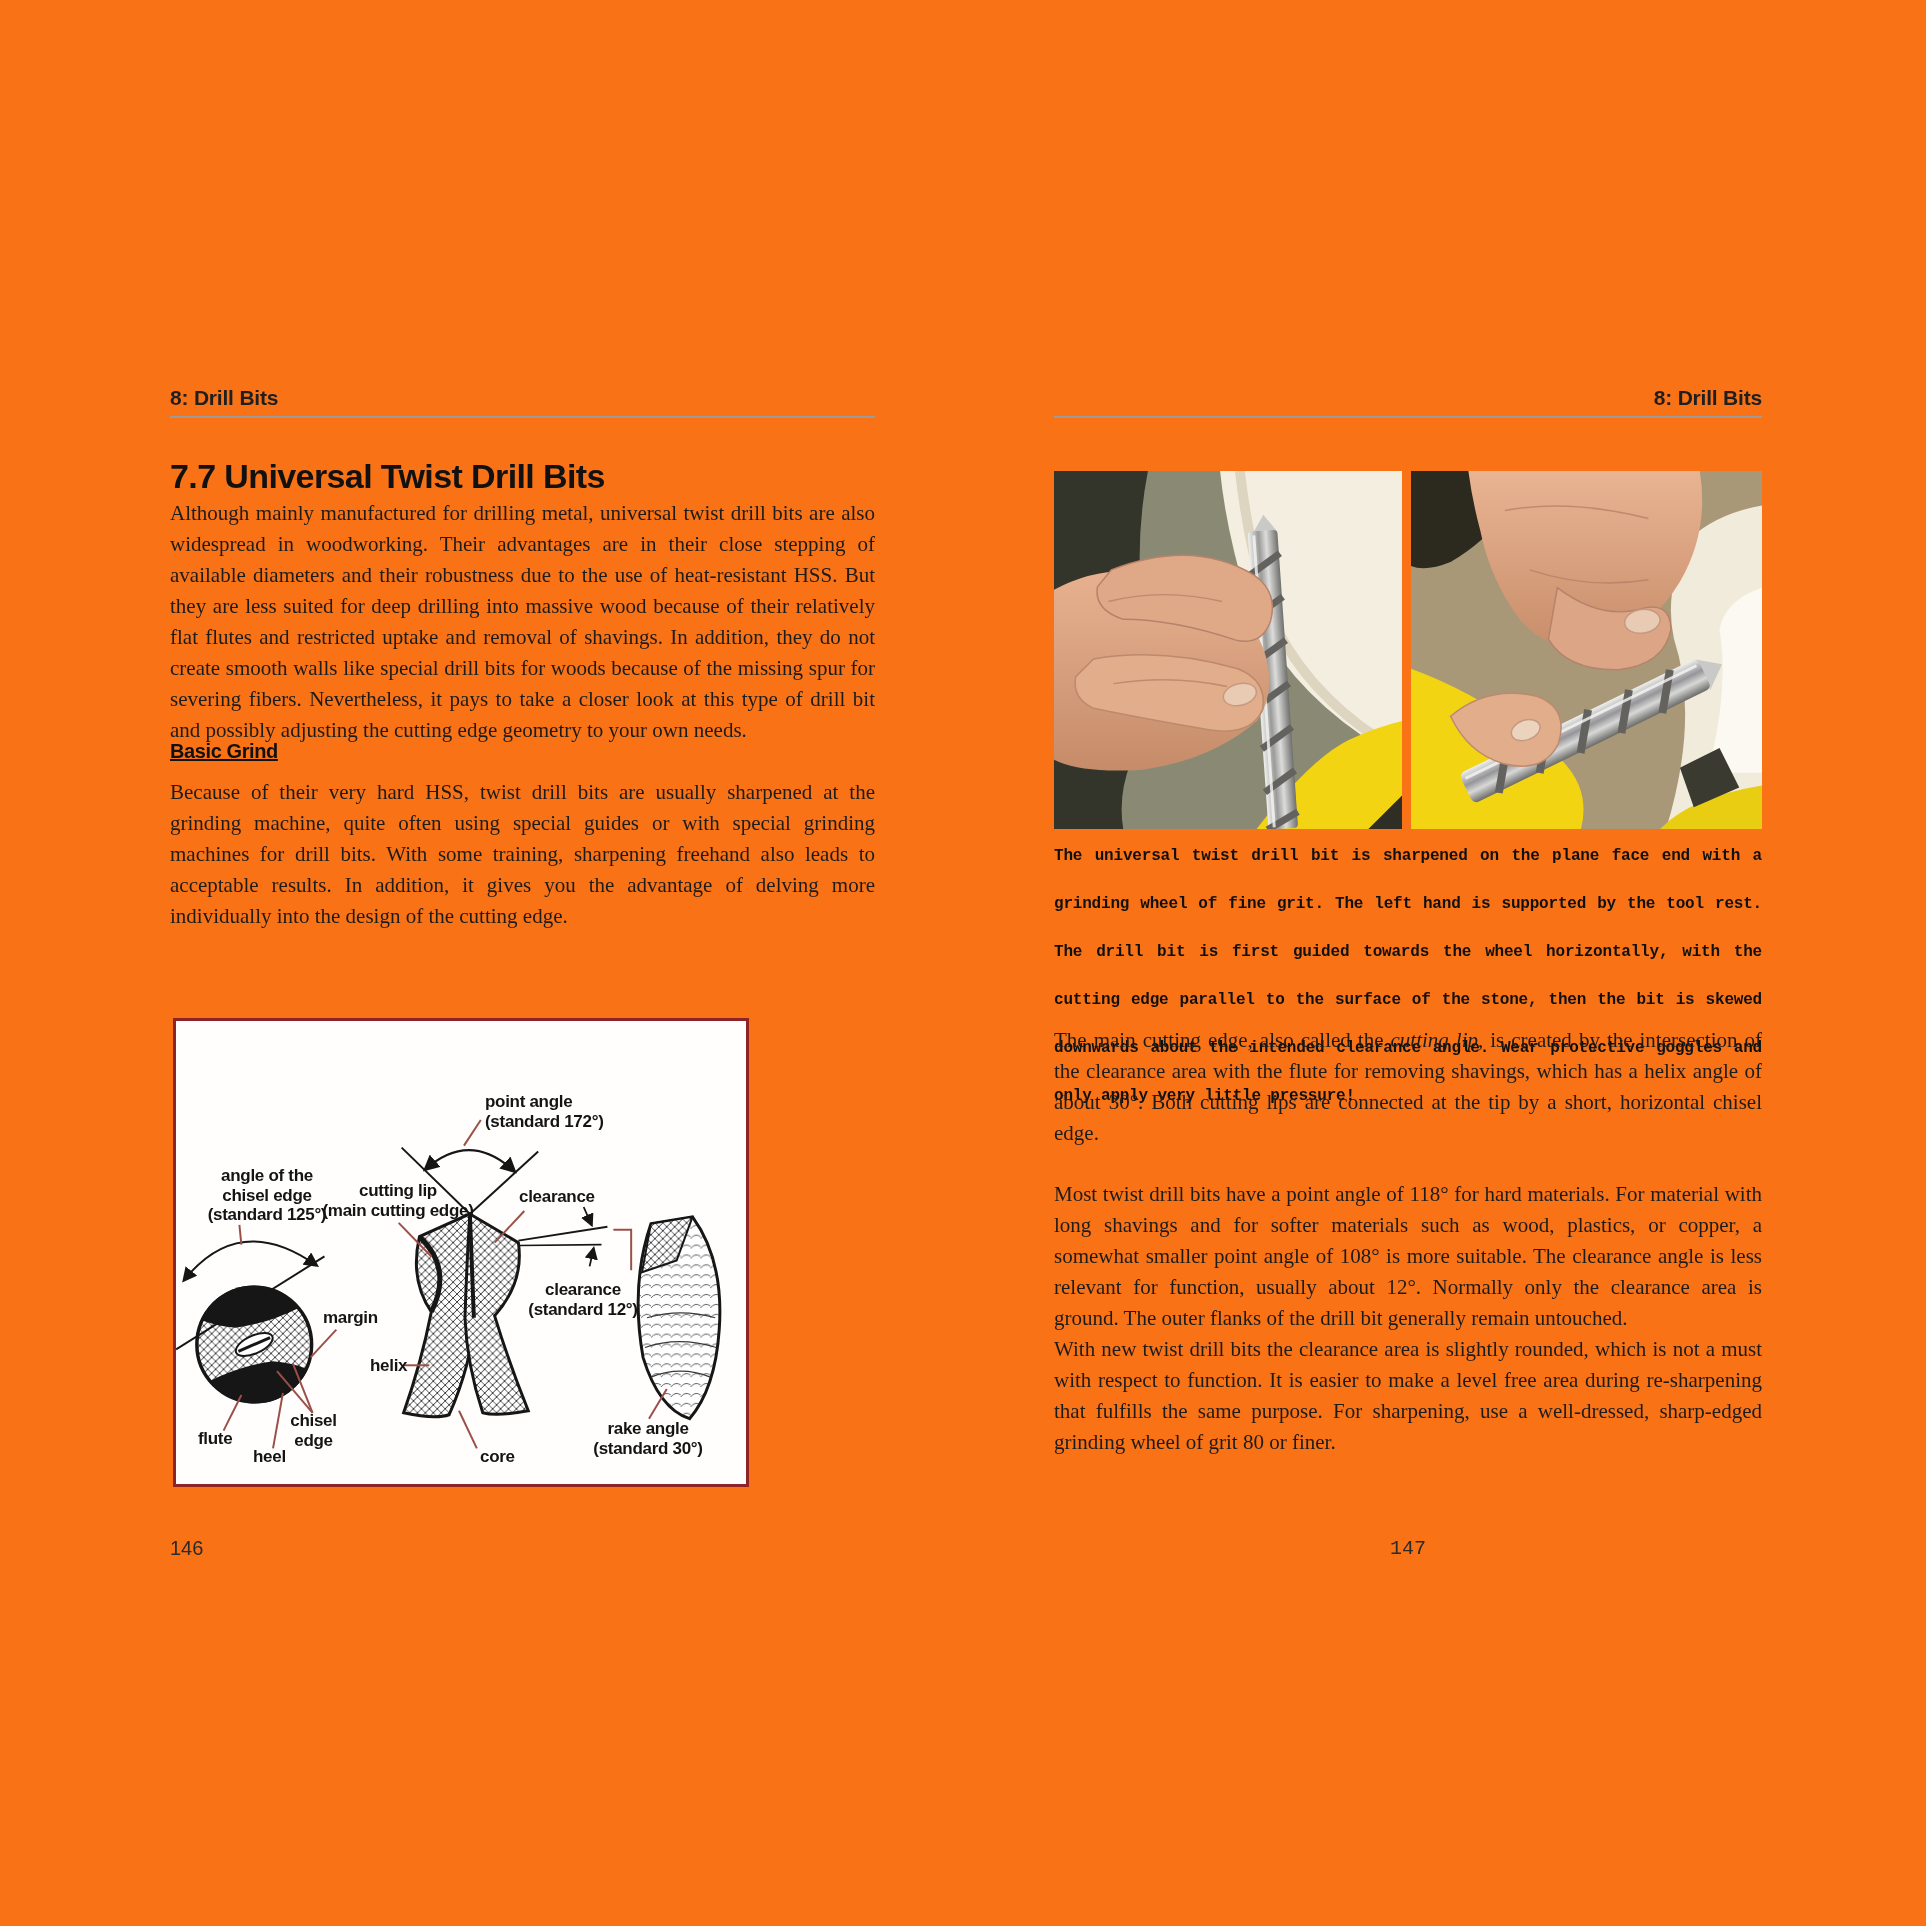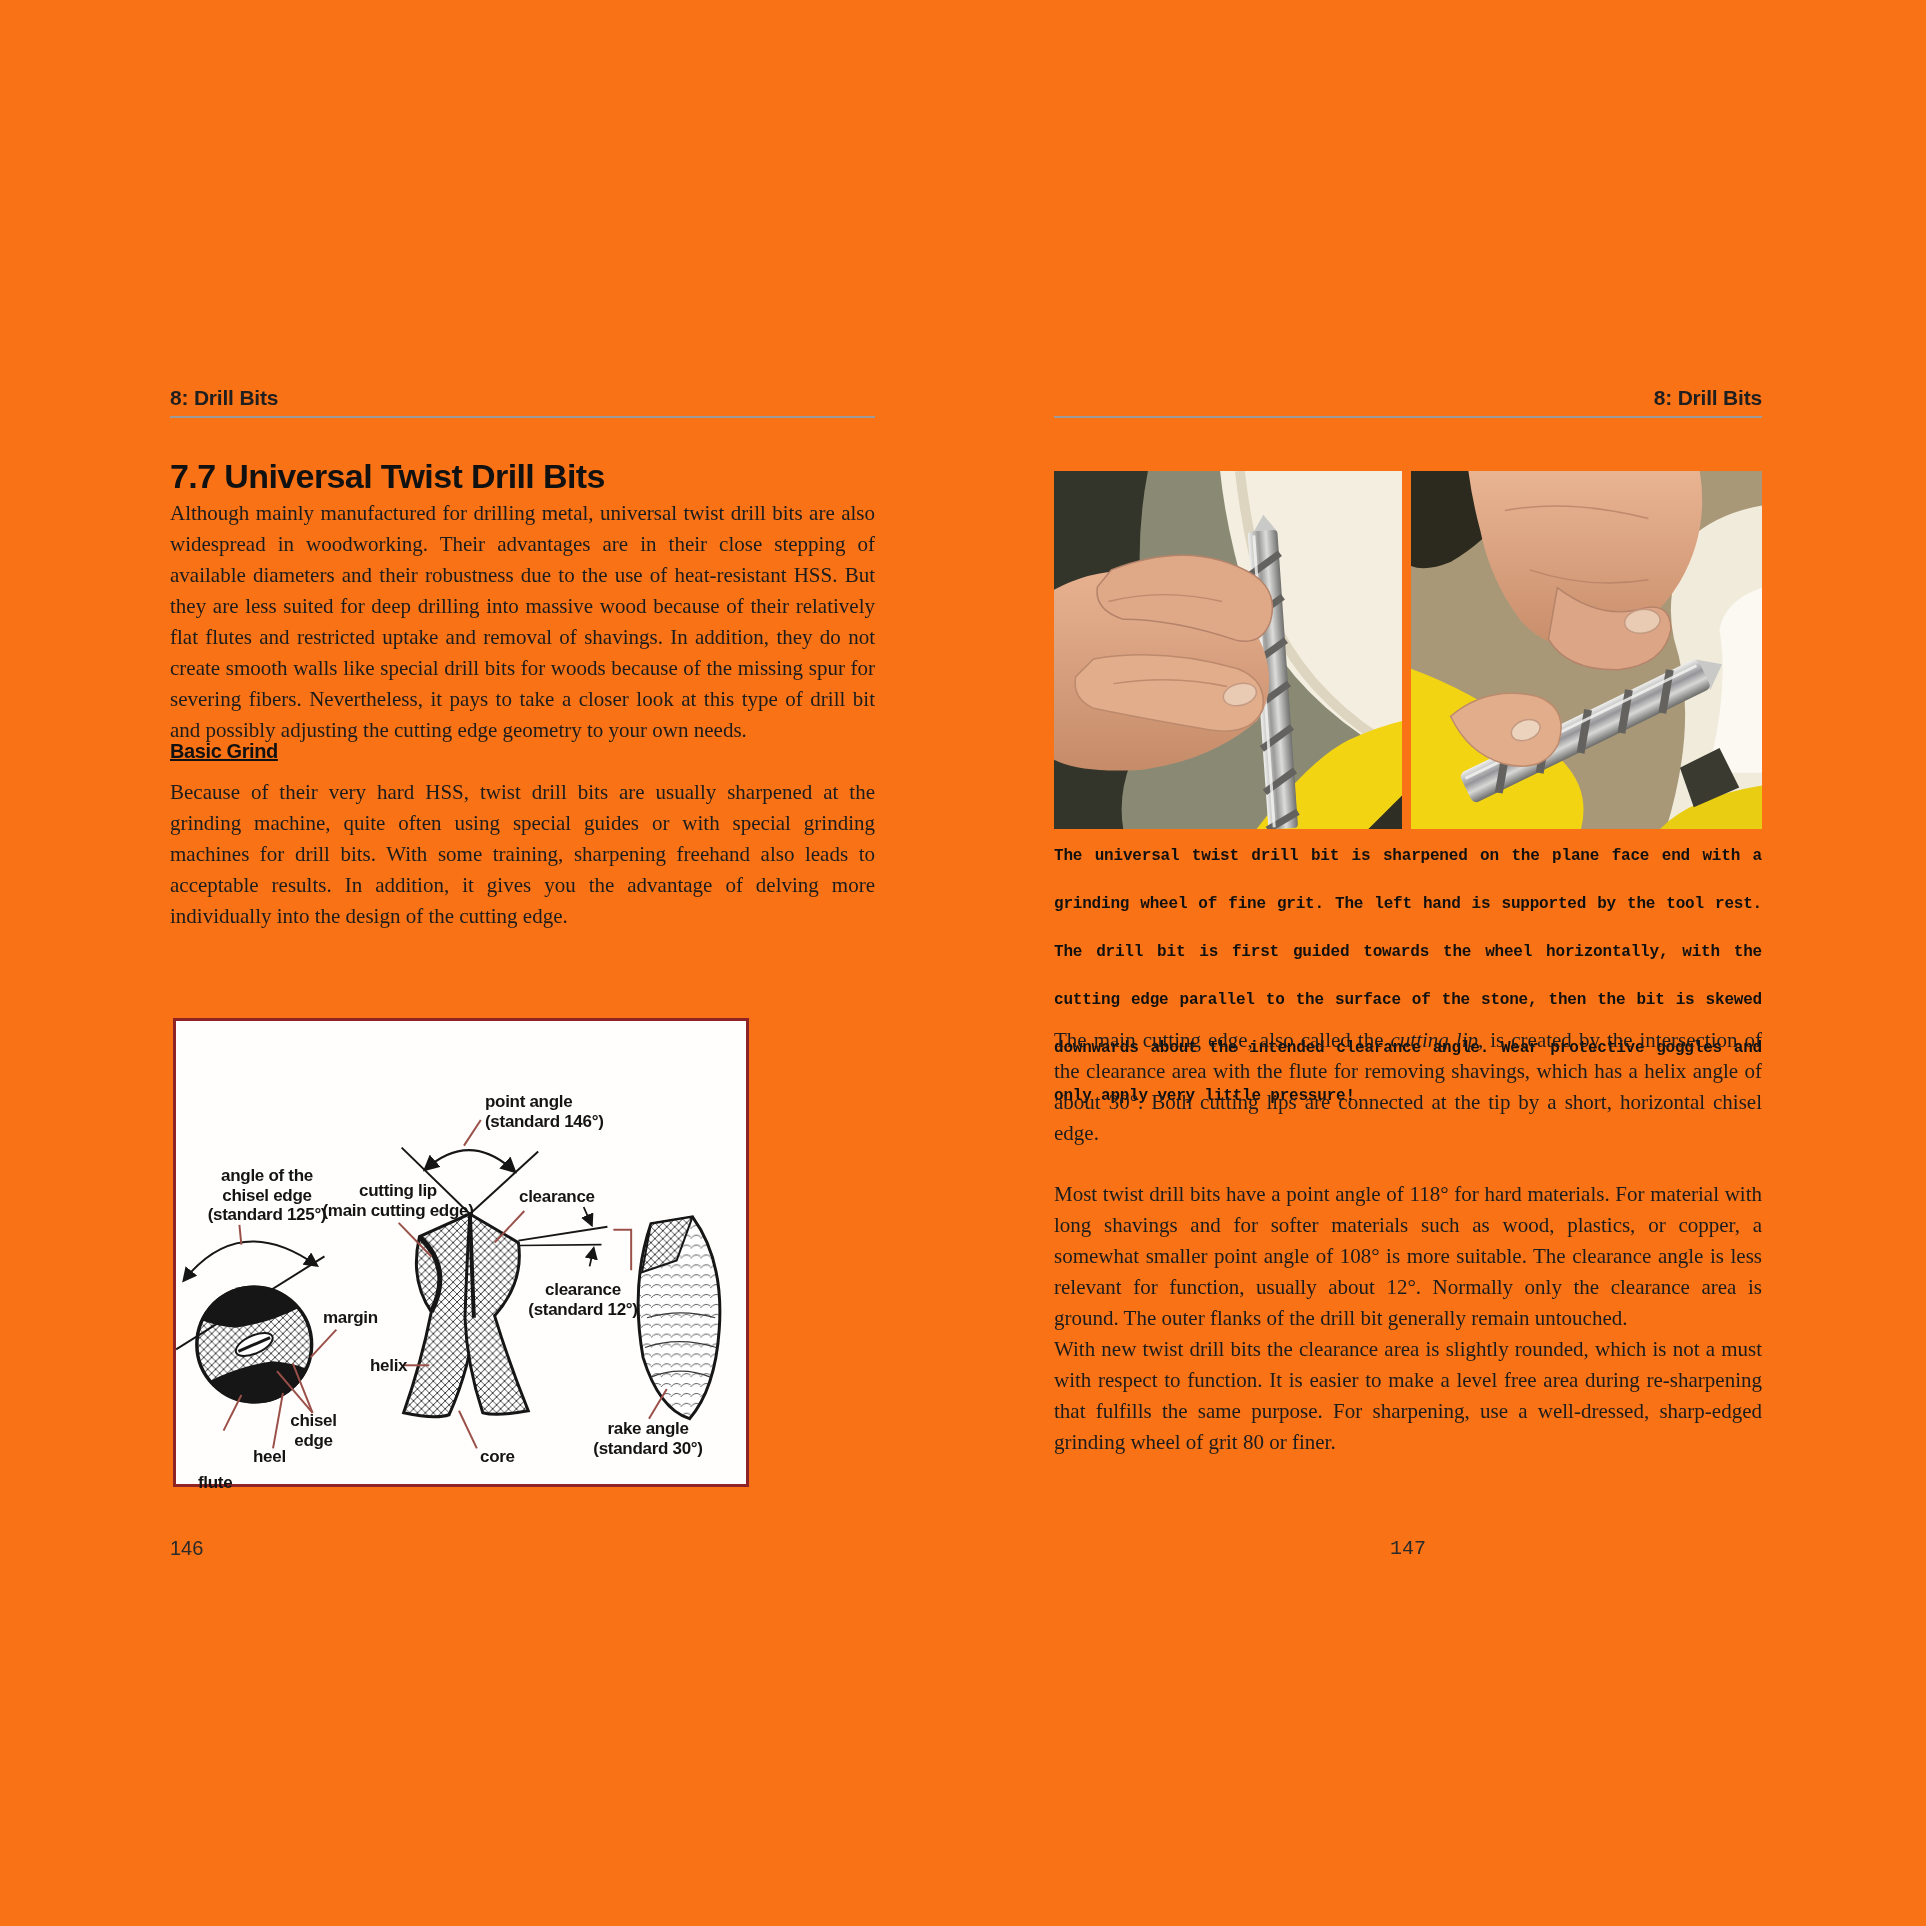--- a/index.html
+++ b/index.html
@@ -110,32 +110,32 @@
         <line x1="138" y1="396" x2="118" y2="346"></line>
         <line x1="138" y1="396" x2="102" y2="354"></line>
         <line x1="304" y1="432" x2="286" y2="394"></line>
         <line x1="478" y1="402" x2="496" y2="372"></line>
         <path d="M442,211 L460,211 L460,252" fill="none"></path>
       </g>
     </svg>
 
 
     <div class="abs figlabel" style="left:309px;top:71px;">point angle
-(standard 146°)</div>
+(standard 172°)</div>
     <div class="abs figlabel ctr" style="left:12px;top:145px;width:158px;">angle of the
 chisel edge
 (standard 125°)</div>
     <div class="abs figlabel ctr" style="left:139px;top:160px;width:166px;">cutting lip
 (main cutting edge)</div>
     <div class="abs figlabel" style="left:343px;top:166px;">clearance</div>
     <div class="abs figlabel ctr" style="left:327px;top:259px;width:160px;">clearance
 (standard 12°)</div>
     <div class="abs figlabel" style="left:147px;top:287px;">margin</div>
     <div class="abs figlabel" style="left:194px;top:335px;">helix</div>
-    <div class="abs figlabel" style="left:22px;top:408px;margin-top:44px;">flute</div>
+    <div class="abs figlabel" style="left:22px;top:408px;">flute</div>
     <div class="abs figlabel" style="left:77px;top:426px;">heel</div>
     <div class="abs figlabel ctr" style="left:105px;top:390px;width:65px;">chisel
 edge</div>
     <div class="abs figlabel" style="left:304px;top:426px;">core</div>
     <div class="abs figlabel ctr" style="left:394px;top:398px;width:156px;">rake angle
 (standard 30°)</div>
   </div>
 
   <div class="abs pagenum" style="left:170px;top:1537px;">146</div>
 

